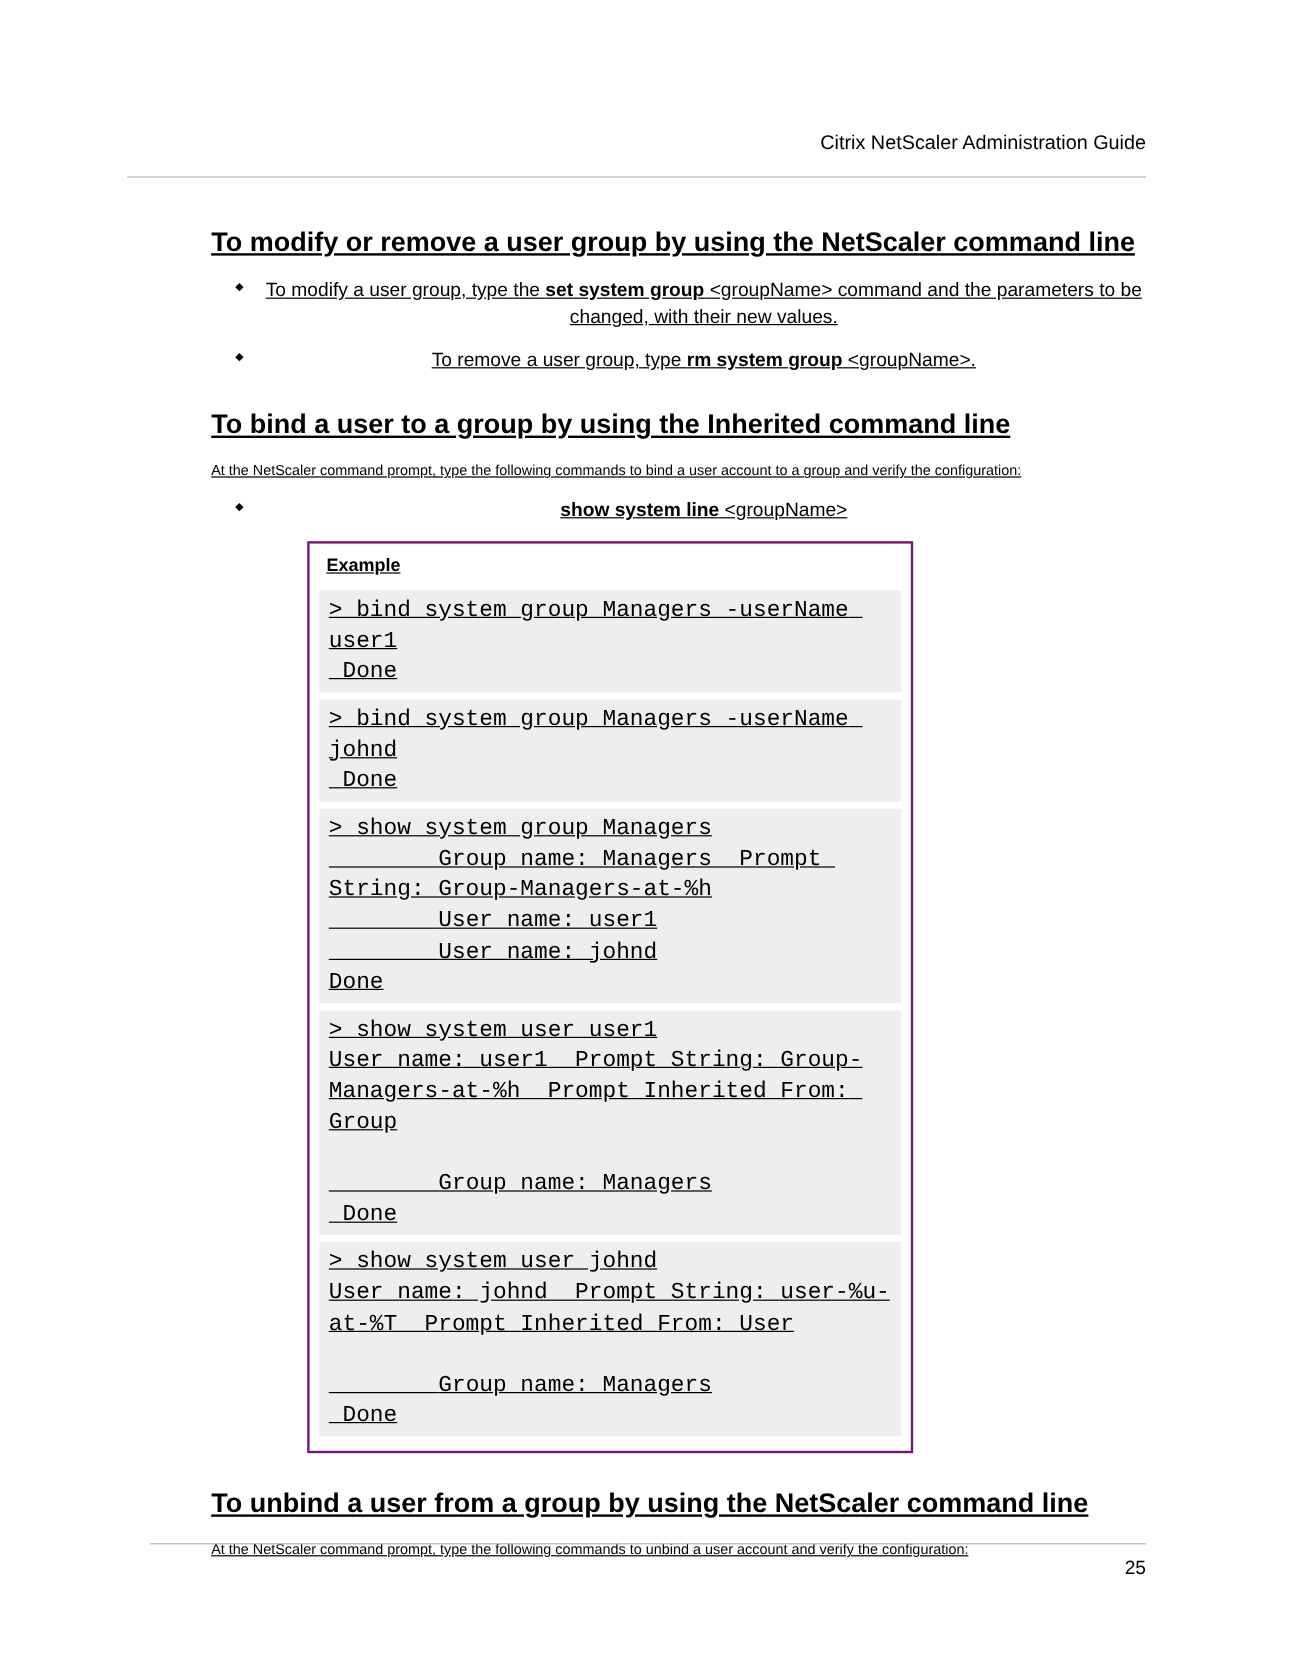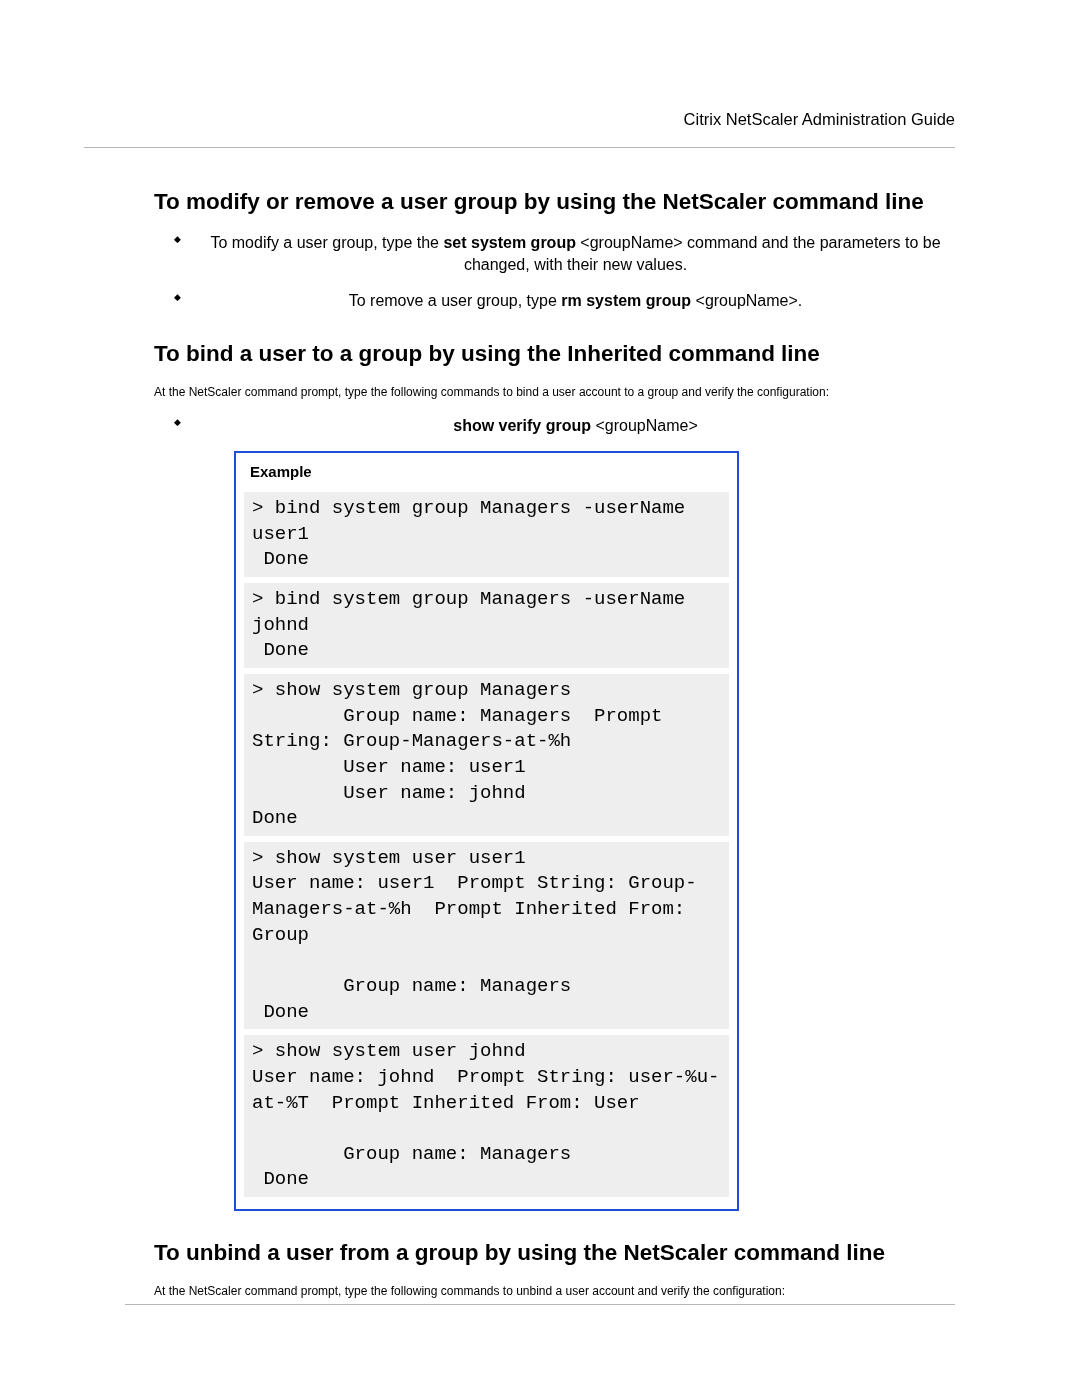--- a/index.html
+++ b/index.html
@@ -7,36 +7,37 @@
     padding: 0;
     background: #fff;
     font-family: Verdana, Helvetica, Arial, sans-serif;
     color: #000;
     width: 1080px;
   }
   .page {
     box-sizing: border-box;
     width: 1080px;
     min-height: 1397px;
-    padding: 110px 125px 80px 84px;
+    padding: 110px 125px 80px 106px;
     position: relative;
     border-radius: 28px;
   }
   .header {
     text-align: right;
     font-size: 16.5px;
     margin-bottom: 18px;
   }
   .rule {
     border: none;
     border-top: 1px solid #b5b5b5;
     margin: 0 0 40px 0;
   }
   .content {
     margin-left: 70px;
+    text-decoration: underline;
   }
   h2 {
     font-size: 22.5px;
     font-weight: bold;
     margin: 0 0 16px 0;
     line-height: 1.25;
     font-family: Verdana, Arial, sans-serif;
   }
   h2.mt { margin-top: 28px; }
   p {
@@ -59,21 +60,21 @@
   }
   li::before {
     content: "\25C6";
     position: absolute;
     left: 0;
     top: 1px;
     font-size: 9px;
   }
   .bold { font-weight: bold; }
   .example-box {
-    border: 2px solid #1d4ed8;
+    border: 2px solid #701a75;
     margin: 8px 0 12px 80px;
     max-width: 505px;
     box-sizing: border-box;
     padding: 10px 0 6px 0;
   }
   .example-title {
     font-weight: bold;
     font-size: 15px;
     padding: 0 14px 6px 14px;
   }
@@ -125,21 +126,21 @@
         <span>To remove a user group, type </span><span class="bold">rm system group</span><span> &lt;groupName&gt;.</span>
       </li>
     </ul>
 
     <h2 class="mt">To bind a user to a group by using the Inherited command line</h2>
 
     <p>At the NetScaler command prompt, type the following commands to bind a user account to a group and verify the configuration:</p>
 
     <ul>
       <li>
-        <span class="bold">show verify group</span><span> &lt;groupName&gt;</span>
+        <span class="bold">show system line</span><span> &lt;groupName&gt;</span>
       </li>
     </ul>
 
     <div class="example-box">
       <div class="example-title">Example</div>
       <div class="example-inner">
         <div class="codeblock">&gt; bind system group Managers -userName user1
  Done</div>
         <div class="codeblock">&gt; bind system group Managers -userName johnd
  Done</div>
@@ -162,15 +163,16 @@
     </div>
 
     <h2 class="mt">To unbind a user from a group by using the NetScaler command line</h2>
 
     <p>At the NetScaler command prompt, type the following commands to unbind a user account and verify the configuration:</p>
 
   </div>
 
   <div class="footer">
     <hr class="footer-rule">
+    <div class="pagenum">25</div>
   </div>
 
 </div>
 
 </body></html>

